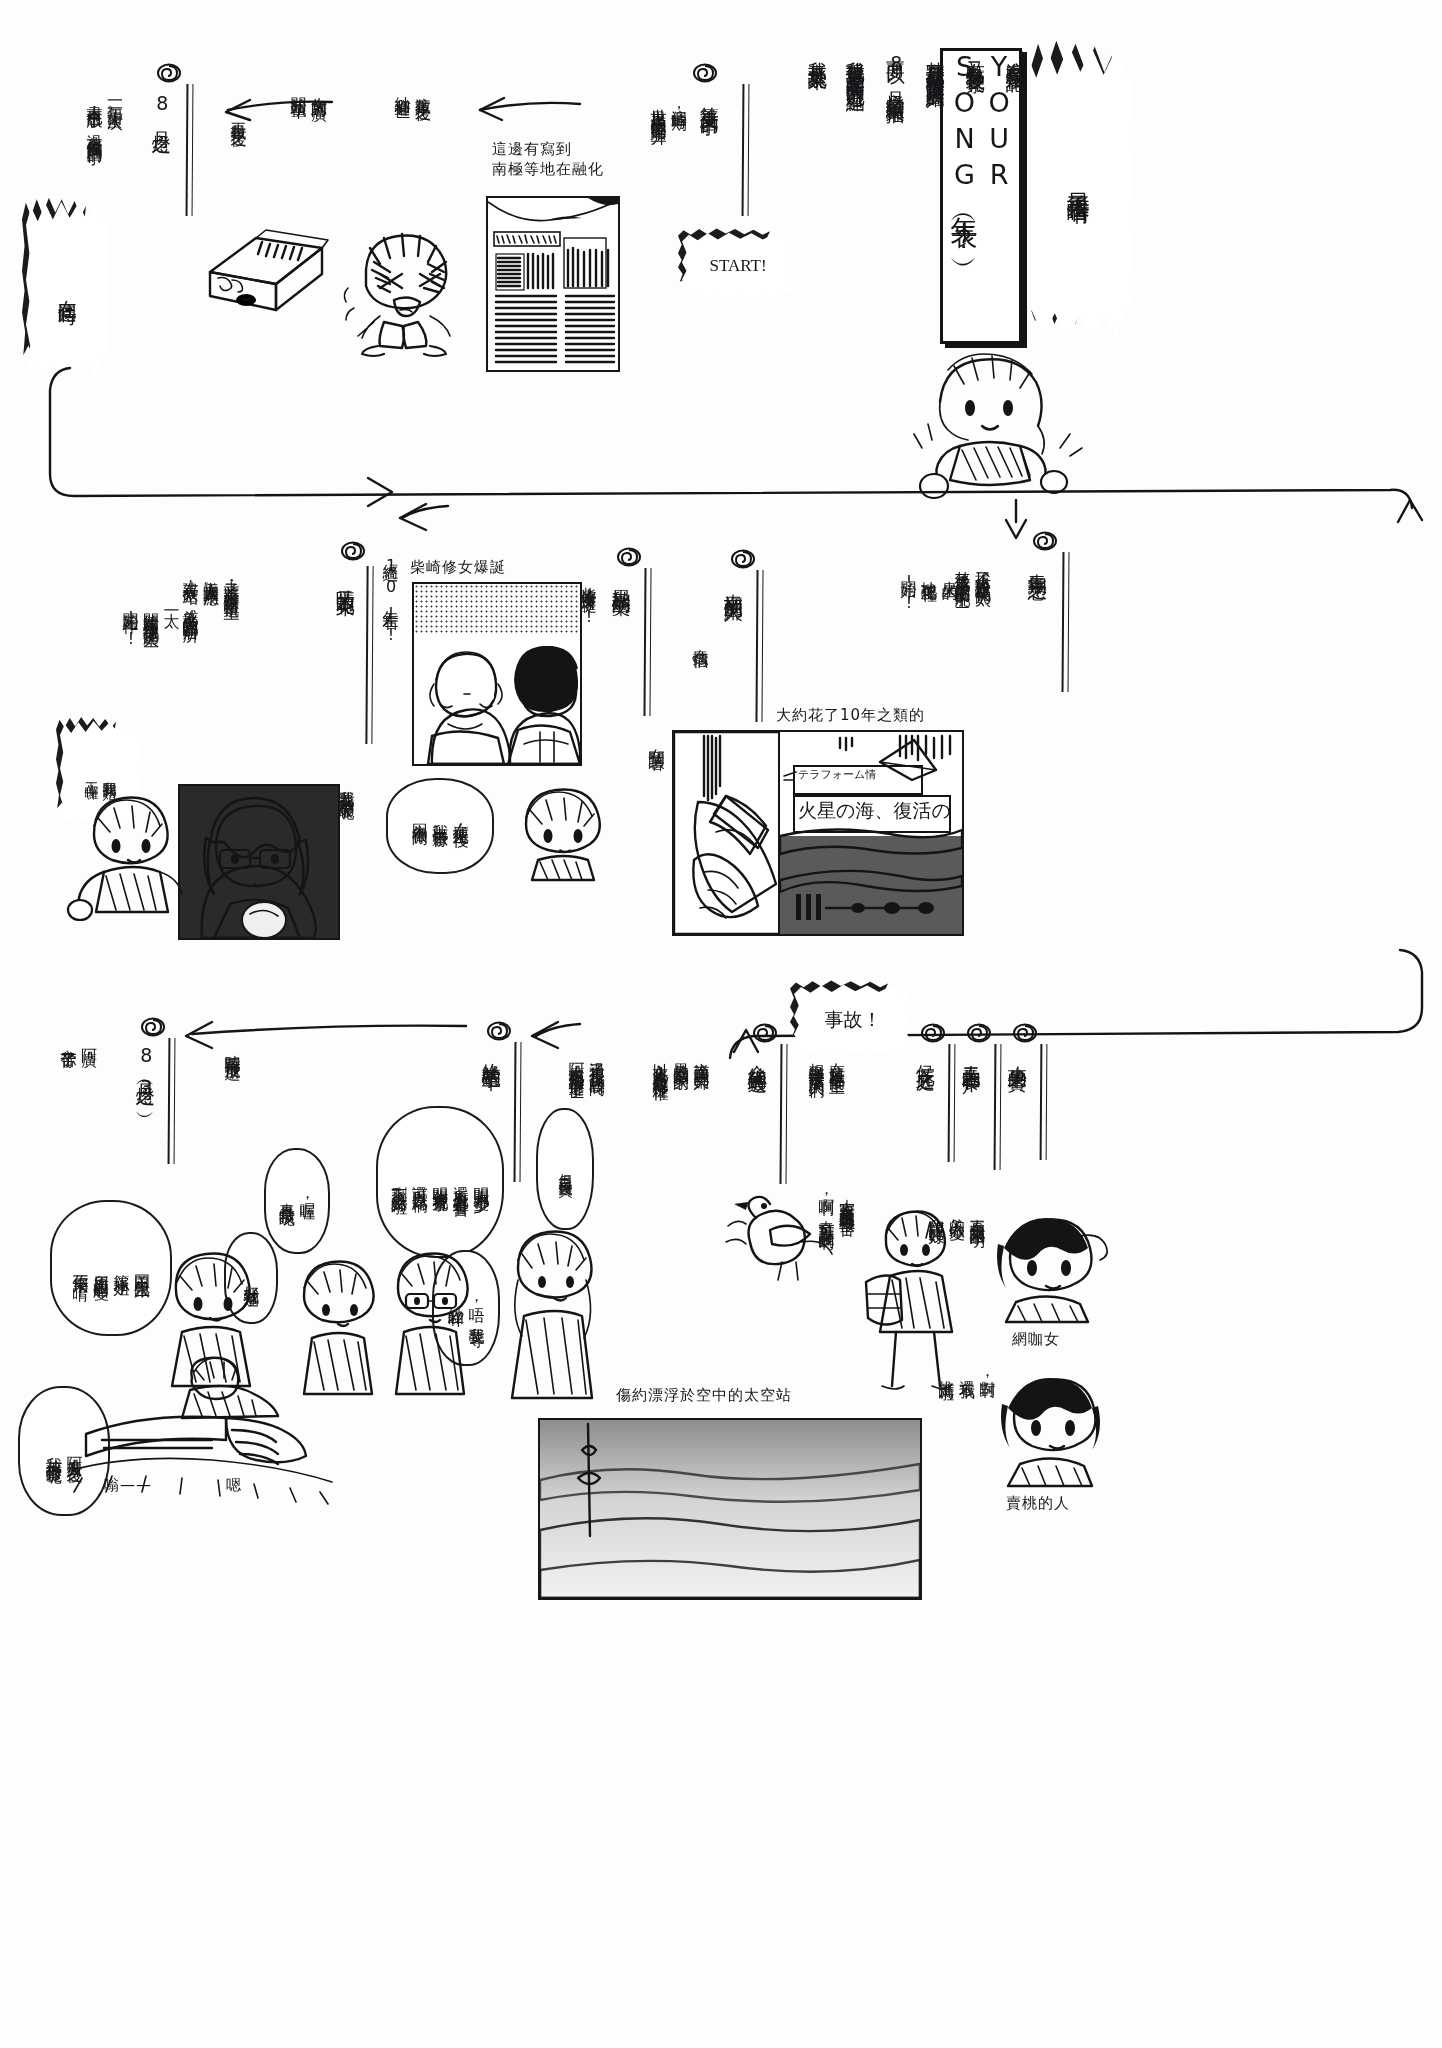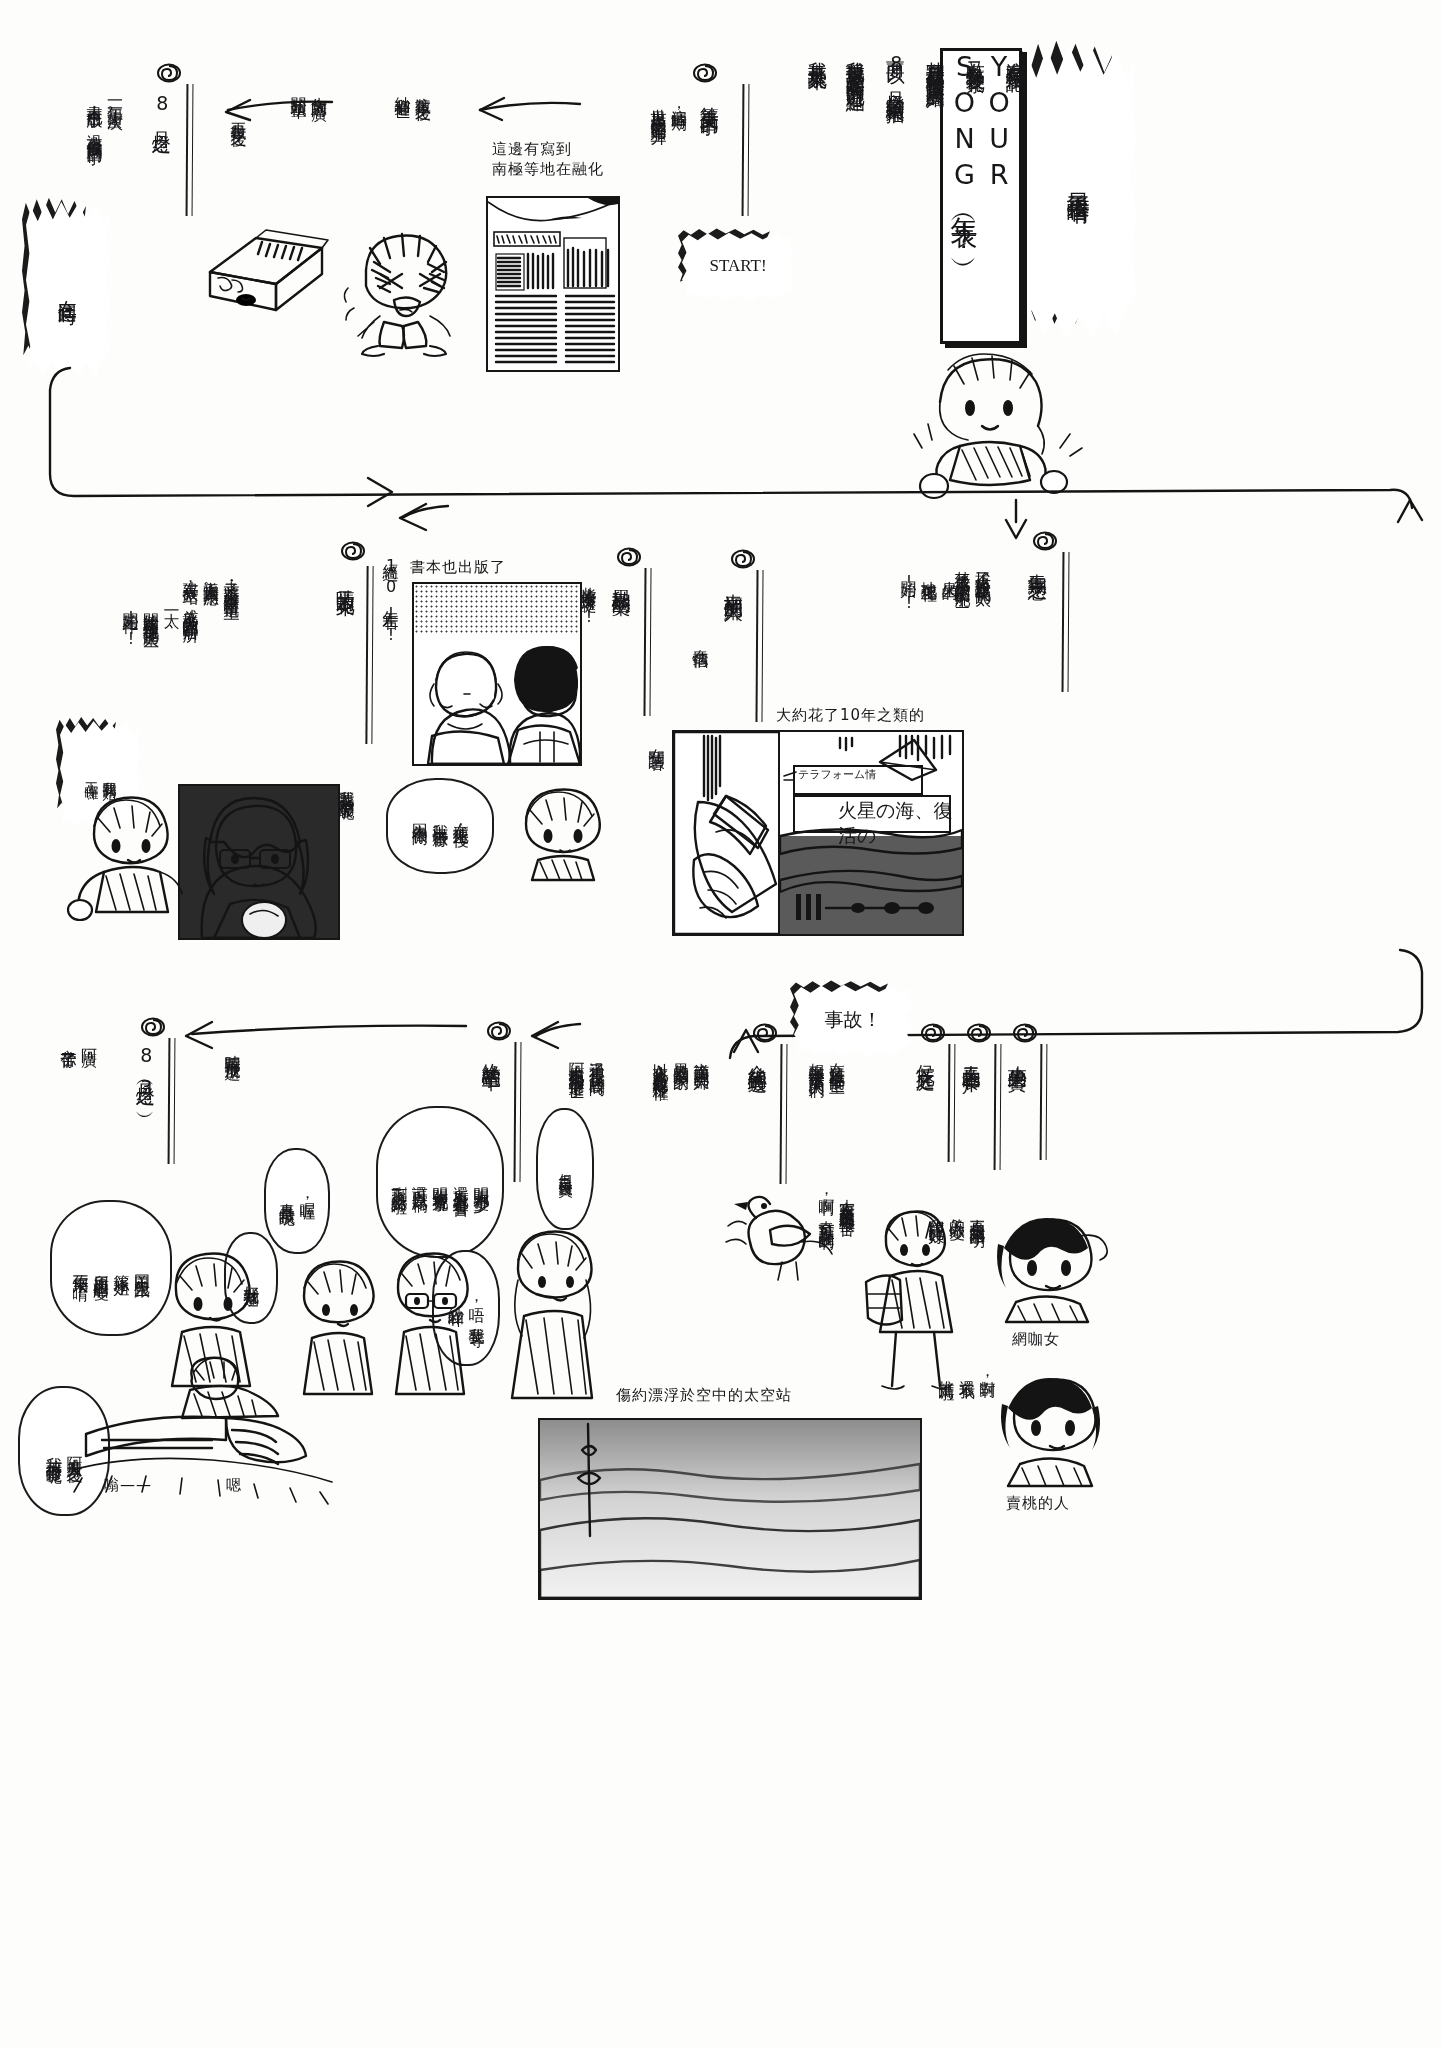--- a/index.html
+++ b/index.html
@@ -336,21 +336,21 @@
     </svg>
   </div>
   <div class="rule" style="left:366px;top:566px;height:178px;"></div>
   <div class="vt" style="left:334px;top:574px;height:130px;">晴天的花束</div>
   <div class="vt sm" style="left:180px;top:568px;height:320px;">幸子・將奈米碳管衛星軌道上
 導入實際應用。
 建有太空站，成為許多人的臨時居所。</div>
 
   <div class="vt sm" style="left:380px;top:552px;height:160px;">經過10年左右!!</div>
 
-  <div class="ht sm" style="left:410px;top:558px;">書本也出版了</div>
+  <div class="ht sm" style="left:410px;top:558px;">柴崎修女爆誕</div>
   <div class="panel tone-dot-lt" style="left:412px;top:582px;width:166px;height:180px;">
     <svg class="ink" style="left:0;top:0;width:166px;height:180px;" viewBox="0 0 166 180">
       <rect x="0" y="0" width="166" height="52" fill="#fff" opacity="0"></rect>
       <rect x="0" y="50" width="166" height="130" fill="#fff"></rect>
 
       <path d="M18 180 q-2 -48 34 -54 q36 -6 44 44 l0 10 z" fill="#fff"></path>
       <path d="M22 104 q0 -32 28 -34 q30 -2 32 30 q2 28 -28 32 q-30 2 -32 -28z" fill="#fff"></path>
       <path d="M22 96 q6 -28 30 -28 q26 0 30 28" class="thin"></path>
       <path d="M20 100 q-8 12 0 22 M84 100 q8 12 0 20" class="thin"></path>
       <rect x="26" y="104" width="24" height="12" rx="3" fill="#fff"></rect>
@@ -478,21 +478,21 @@
         <rect x="16" y="162" width="5" height="26" class="fillblk"></rect>
         <rect x="26" y="162" width="5" height="26" class="fillblk"></rect>
         <rect x="36" y="162" width="5" height="26" class="fillblk"></rect>
         <path d="M46 176 h24 M86 176 h20 M120 176 h18" stroke-width="2"></path>
         <ellipse cx="78" cy="176" rx="7" ry="5" class="fillblk"></ellipse>
         <ellipse cx="112" cy="176" rx="8" ry="6" class="fillblk"></ellipse>
         <ellipse cx="146" cy="176" rx="8" ry="6" class="fillblk"></ellipse>
       </g>
     </svg>
     <div class="ht xs" style="left:18px;top:36px;font-size:11px;letter-spacing:0;">テラフォーム情</div>
-    <div class="ht" style="left:18px;top:66px;font-size:19px;letter-spacing:0;margin-left:40px;">火星の海、復活の</div>
+    <div class="ht" style="left:18px;top:66px;font-size:19px;letter-spacing:0;">火星の海、復活の</div>
   </div>
 
   <svg class="ink" style="left:30px;top:946px;width:1400px;height:120px;" viewBox="0 0 1400 120">
     <path d="M1370 4 q20 2 22 22 l0 36 q0 22 -24 24 l-644 4 q-22 2 -24 22"></path>
     <path d="M716 100 l-12 22 M716 100 l12 22" transform="translate(0,-16)"></path>
   </svg>
 
   <div class="shout-outline" style="left:790px;top:980px;width:98px;height:60px;"></div>
   <div class="shout" style="left:794px;top:984px;width:90px;height:52px;">
     <span style="position:static;">事故！</span>

